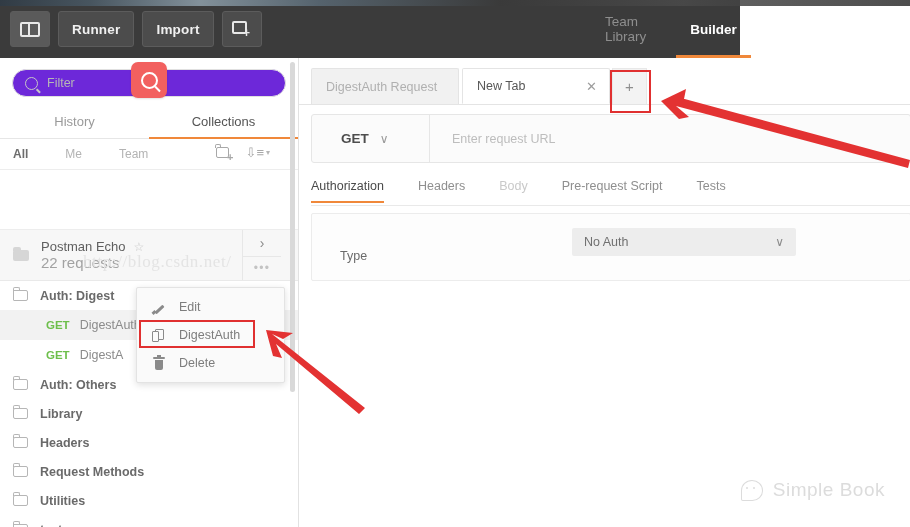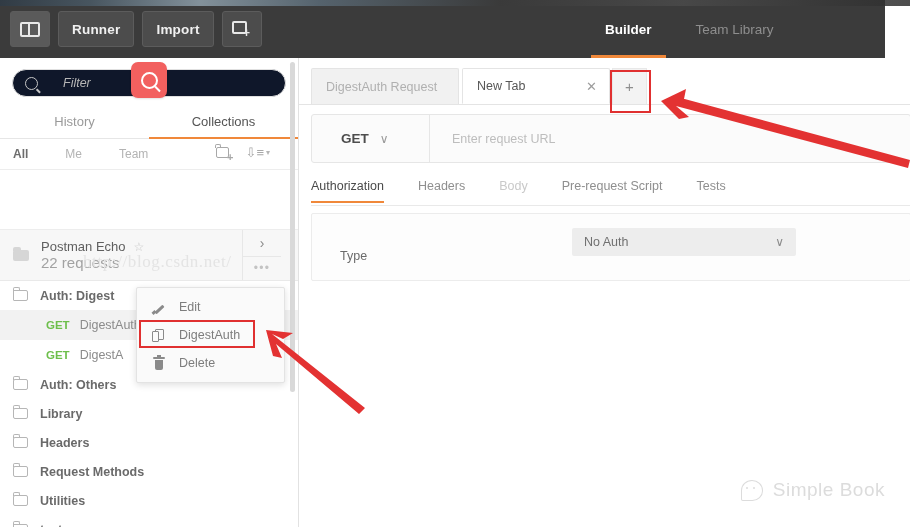--- a/index.html
+++ b/index.html
@@ -8,21 +8,21 @@
     font-family:"Liberation Sans", sans-serif;
     background:#ffffff;
     overflow:hidden;
     position:relative;
     -webkit-font-smoothing:antialiased;
   }
   .app{position:absolute;inset:0;}
 
   
   .topbar{
-    position:absolute;left:0;top:0;width:885px;height:58px;
+    position:absolute;left:0;top:0;width:740px;height:58px;
     background:#3b3b3b;
   }
   .topbar-sheen{
     position:absolute;left:0;top:0;width:910px;height:6px;
     background:linear-gradient(90deg,#2f3b46 0%,#4a5a66 10%,#8fa0ab 22%,#5a6a76 35%,#3a3a3a 55%,#4a4a4a 75%,#2e2e2e 100%);
     opacity:.85;
   }
   .tb-left{position:absolute;left:10px;top:11px;display:flex;align-items:center;gap:8px;}
   .tb-btn{
     height:34px;min-width:34px;
@@ -50,22 +50,22 @@
   }
 
   
   .sidebar{
     position:absolute;left:0;top:58px;width:299px;height:469px;
     background:#ffffff;border-right:1px solid #e2e2e2;
     box-sizing:border-box;
   }
   .filter-wrap{padding:11px 12px 0 12px;position:relative;}
   .filter-box{
-    height:28px;border:1px solid #e0e0e0;border-radius:14px;background:#0f172a;
-    display:flex;align-items:center;padding:0 12px;gap:25px;box-sizing:border-box;font-style:italic;
+    height:28px;border:1px solid #e0e0e0;border-radius:14px;background:#6d28d9;
+    display:flex;align-items:center;padding:0 12px;gap:9px;box-sizing:border-box;
   }
   .mag{width:11px;height:11px;border:1.6px solid #c6c6c6;border-radius:50%;position:relative;flex:none;}
   .mag:after{content:"";position:absolute;right:-4px;bottom:-3px;width:5px;height:1.6px;background:#c6c6c6;transform:rotate(45deg);}
   .filter-text{color:#b6b6b6;font-size:12.5px;}
   .badge-mag{width:13px;height:13px;border:2.2px solid #ffffff;border-radius:50%;position:relative;}
   .badge-mag:after{content:"";position:absolute;right:-5px;bottom:-4px;width:7px;height:2.2px;background:#fff;transform:rotate(45deg);}
 
   .hc-tabs{display:flex;margin-top:9px;border-bottom:1px solid #e6e6e6;position:relative;}
   .hc-tab{flex:1;text-align:center;font-size:13px;color:#9a9a9a;padding:8px 0 9px 0;position:relative;}
   .hc-tab.active{color:#555;}
@@ -226,25 +226,25 @@
       </div>
       <div class="tb-btn icononly">
         <span class="ico-newcol">
           <span class="sq"></span>
             <span class="pl">+</span>
         </span>
       </div>
     </div>
 
     <div class="tb-tabs">
+      <div class="tb-tab">
+        <span>Team Library</span>
+      </div>
       <div class="tb-tab active">
         <span>Builder</span>
-      </div>
-      <div class="tb-tab">
-        <span>Team Library</span>
       </div>
     </div>
   </div>
 
   <div class="sidebar">
 
     <div class="filter-wrap">
       <div class="filter-box">
         <span class="mag"></span>
         <span class="filter-text">Filter</span>

